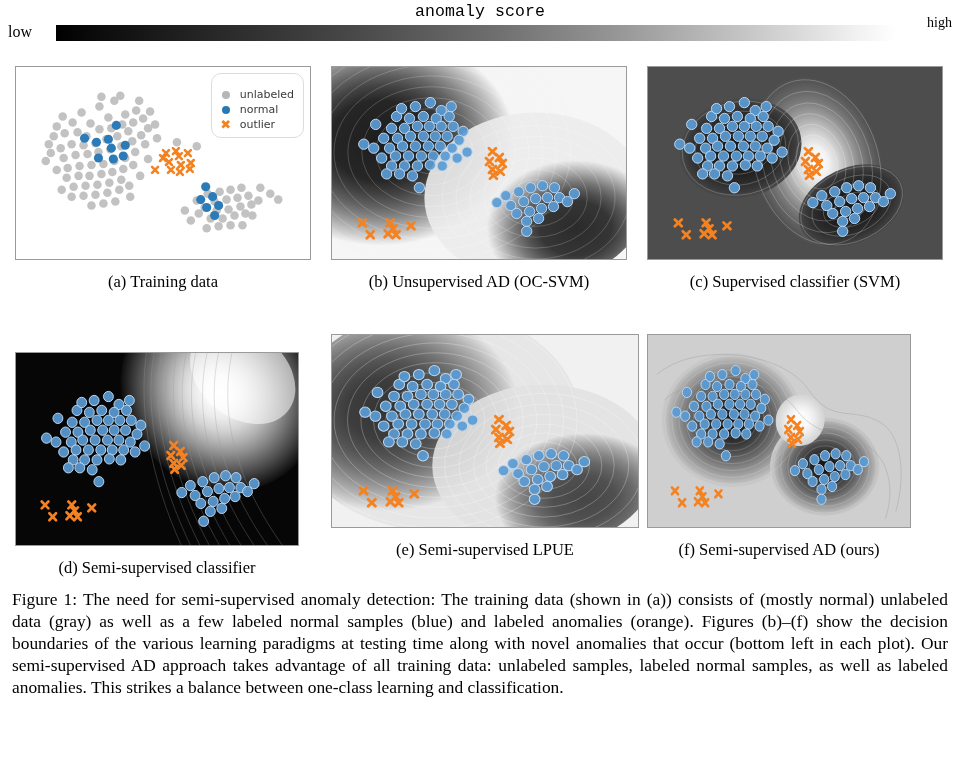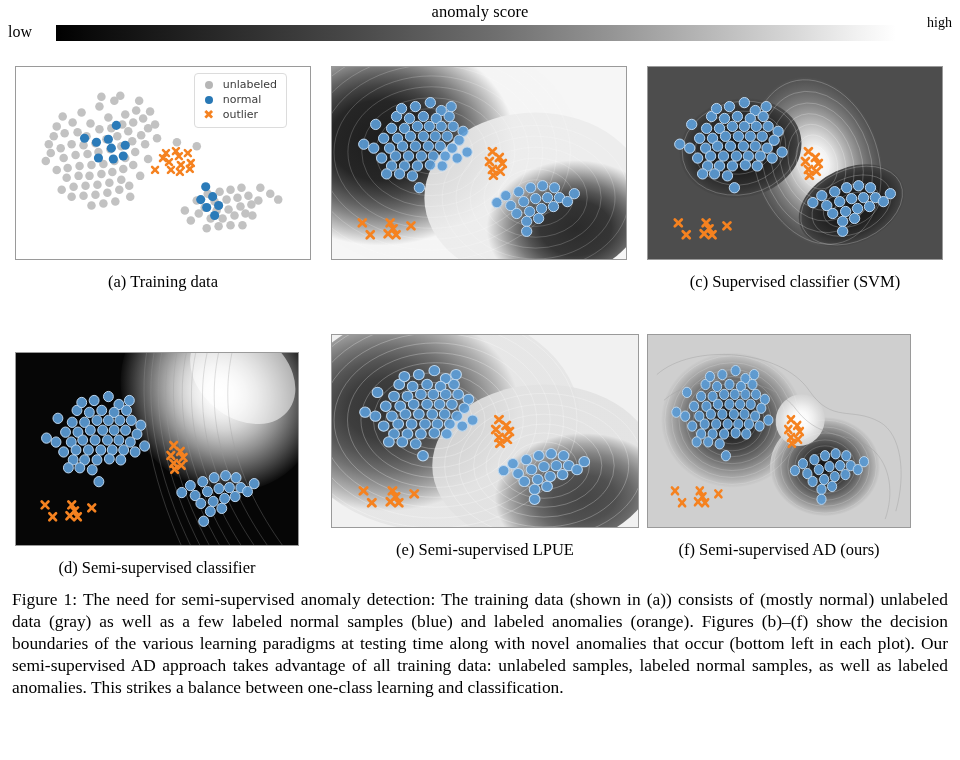--- a/index.html
+++ b/index.html
@@ -11,21 +11,21 @@
     overflow:hidden;
     position:relative;
   }
 
   
   #colorbar-block{
     position:absolute; left:0; top:0; width:960px; height:52px;
   }
   #colorbar-title{
     position:absolute; left:0; top:2px; width:960px;
-    text-align:center; font-size:16.5px; letter-spacing:.1px;
+    text-align:center; font-size:16.5px; letter-spacing:.1px;font-family:Liberation Mono, monospace;
   }
   #colorbar-low{
     position:absolute; left:8px; top:23px;
     font-size:16px;
   }
   #colorbar-high{
     position:absolute; right:8px; top:15px;
     font-size:14px;
   }
   #colorbar-gradient{
@@ -51,25 +51,25 @@
     font-size:16.5px;
     margin-top:12px;
     white-space:nowrap;
   }
 
   .plotsvg{display:block;width:100%;height:100%;}
 
   
   .legendbox{
     position:absolute;
-    right:23px; top:6px;
+    right:6px; top:6px;
     background:rgba(255,255,255,0.93);
     border:1px solid #dcdcdc;
-    border-radius:4px;
-    padding:3px 9px 5px 6px;
+    border-radius:10px;
+    padding:13px 9px 5px 6px;
     font-family:"DejaVu Sans", sans-serif;
     font-size:11px;
     line-height:15px;
     color:#3b3b3b;
   }
   .legend-row{display:flex;align-items:center;height:15px;}
   .legend-mark{
     width:16px;text-align:center;margin-right:6px;
     display:inline-block;line-height:15px;
   }
@@ -481,20 +481,21 @@
             <line x1="61" y1="166" x2="68" y2="173"></line>
             <line x1="68" y1="166" x2="61" y2="173"></line>
           </g>
         <g>
             <line x1="76" y1="157" x2="83" y2="164"></line>
             <line x1="83" y1="157" x2="76" y2="164"></line>
           </g>
       </g>
     </svg>
   </div>
+  <div class="panel-caption">(b) Unsupervised AD (OC-SVM)</div>
 </div>
 
 <div class="panel-wrap" style="left:647px;top:66px;width:296px;height:194px;">
   <div class="panel" style="background:#4d4d4d;">
     <svg class="plotsvg" viewBox="0 0 296 194" preserveAspectRatio="none">
       <defs>
         <radialGradient id="cDarkA" cx="50%" cy="50%" r="50%">
           <stop offset="0%" stop-color="#171717"></stop>
           <stop offset="45%" stop-color="#1d1d1d"></stop>
           <stop offset="70%" stop-color="#2b2b2b"></stop>

